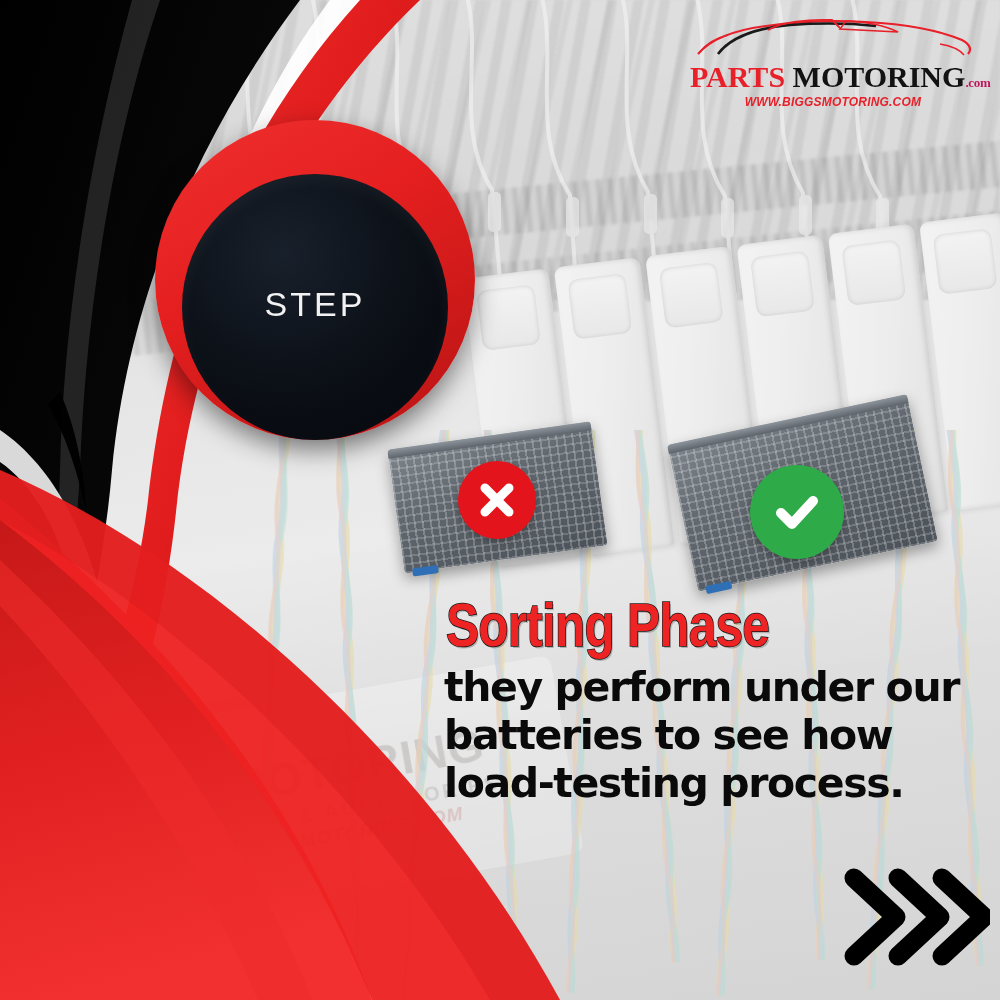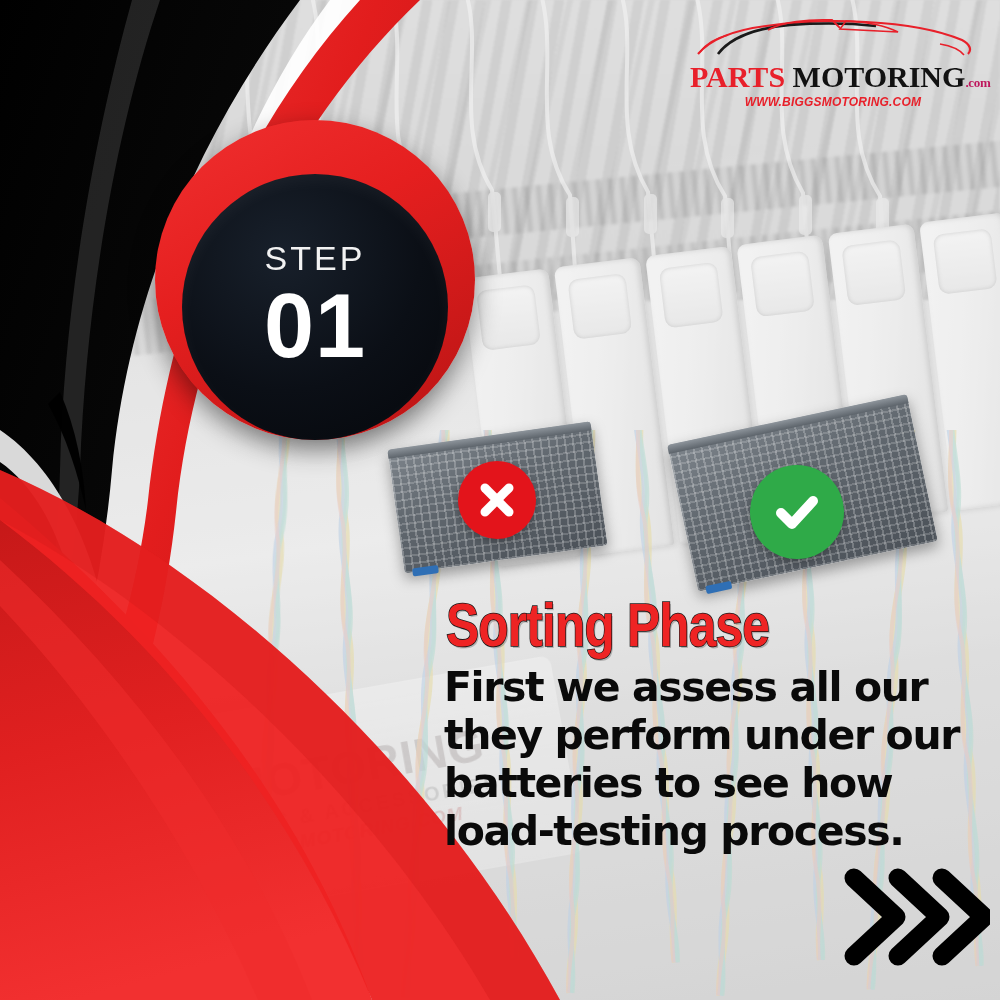--- a/index.html
+++ b/index.html
@@ -307,21 +307,20 @@
     <div class="logo-main">
       <span class="logo-biggs">PARTS</span><span class="logo-motoring"> MOTORING</span><span class="logo-dotcom">.com</span>
     </div>
     <div class="logo-url">WWW.BIGGSMOTORING.COM</div>
   </div>
 
   <div class="badge-shadow"></div>
   <div class="badge">
     <div class="badge-inner">
       <div class="badge-step">STEP</div>
-      <div class="badge-num">01</div>
     </div>
   </div>
 
   <div class="module mod-left">
     <div class="mod-edge"></div>
     <div class="mod-tab"></div>
   </div>
   <div class="module mod-right">
     <div class="mod-edge"></div>
     <div class="mod-tab"></div>
@@ -336,21 +335,20 @@
     </svg>
   </div>
   <div class="status status-check">
     <svg width="56" height="56" viewBox="0 0 56 56">
       <polyline points="12,29 23,40 44,17" stroke="#ffffff" stroke-width="10" fill="none" stroke-linecap="round" stroke-linejoin="round"></polyline>
     </svg>
   </div>
 
   <div class="headline">Sorting Phase</div>
   <div class="body-copy">
-    <div>First we assess all our</div>
     <div>they perform under our</div>
     <div>batteries to see how</div>
     <div>load-testing process.</div>
   </div>
 
   <svg class="chevrons" viewBox="0 0 150 110">
     <g stroke="#000000" stroke-width="19" fill="none" stroke-linecap="round" stroke-linejoin="round">
       <polyline points="14,16 56,55 14,94"></polyline>
       <polyline points="58,16 100,55 58,94"></polyline>
       <polyline points="102,16 144,55 102,94"></polyline>

